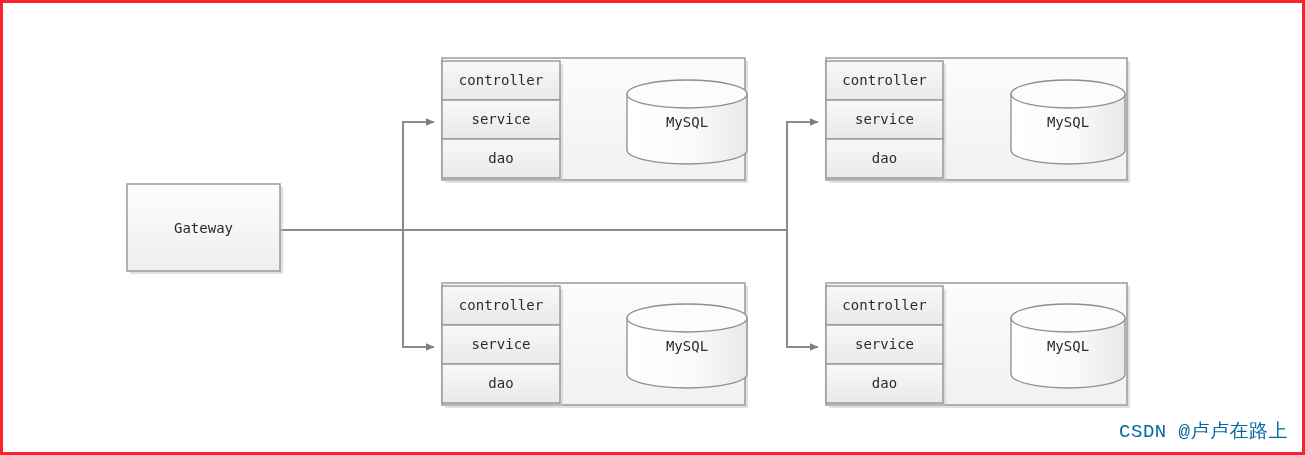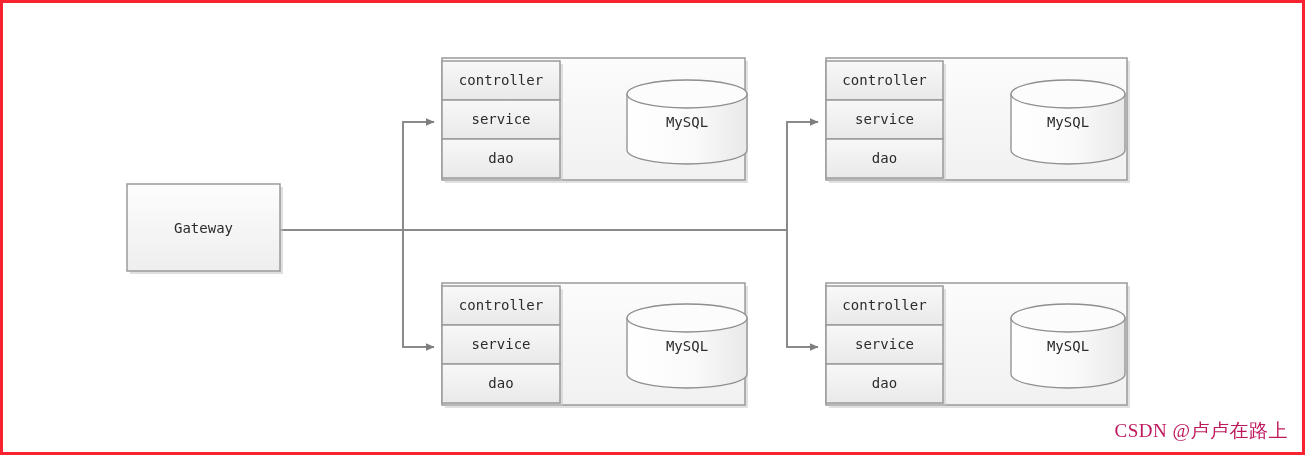--- a/index.html
+++ b/index.html
@@ -37,23 +37,23 @@
     font-family: "DejaVu Sans Mono", monospace;
     font-size: 14px;
     fill: #2b2b2b;
     text-anchor: middle;
     dominant-baseline: middle;
   }
   .watermark {
     position: absolute;
     right: 14px;
     bottom: 8px;
-    font-family: Liberation Serif, serif;
+    font-family: Liberation Mono, monospace;
     font-size: 19px;
-    color: #be185d;
+    color: #0369a1;
     letter-spacing: 0.5px;
     white-space: nowrap;
     user-select: none;
     margin-left: 32px;
   }
 </style>
 </head>
 <body>
 
 <div id="canvas">

